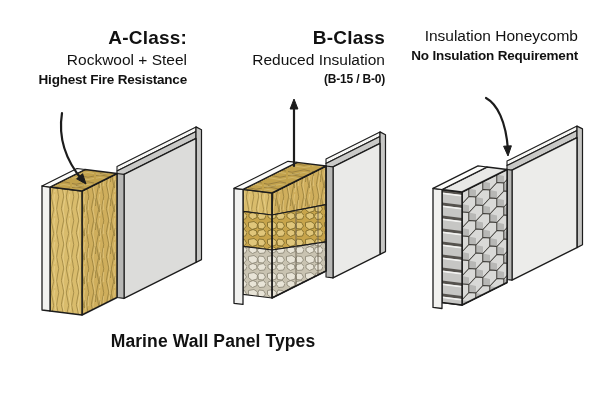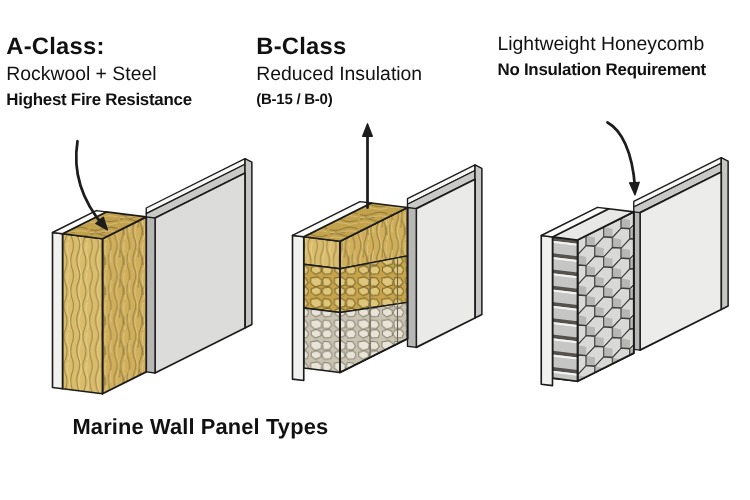--- a/index.html
+++ b/index.html
@@ -1,26 +1,26 @@
 <!DOCTYPE html>
 <html style="--bg: #ffffff; --text: #111111;"><head>
 <meta charset="utf-8">
 <style>
   html,body{margin:0;padding:0}
   body{font-family:"Liberation Sans","DejaVu Sans",sans-serif;background:#fff}
   .stage{position:relative;width:600px;height:400px;background:var(--bg,#fff);overflow:hidden}
-  .lb{position:absolute;text-align:left;color:var(--text,#111)}
+  .lb{position:absolute;text-align:right;color:var(--text,#111)}
   .lb .l1{font-size:19px;font-weight:700;line-height:24px;letter-spacing:.2px}
   .lb .l2{font-size:15.5px;font-weight:400;line-height:20px}
   .lb .l3,.lb .l4{font-size:13.5px;font-weight:700;line-height:19px;letter-spacing:-.2px}
   .lb .s14{font-size:12px}
   .lb-a{left:5px;top:26px;width:182px}
   .lb-b{left:205px;top:26px;width:180px}
   .lb-c{left:398px;top:26px;width:180px}
-  .caption{position:absolute;left:58px;top:331px;width:310px;text-align:left;
+  .caption{position:absolute;left:58px;top:331px;width:310px;text-align:center;
            font-size:17.5px;font-weight:700;color:var(--text,#111);letter-spacing:.1px}
   svg#art{position:absolute;left:0;top:0}
 </style>
 </head>
 <body>
 
 <div class="stage">
 
   <svg id="art" width="600" height="400" viewBox="0 0 600 400">
     <defs>
@@ -308,18 +308,18 @@
     <div class="l3">Highest Fire Resistance</div>
   </div>
 
   <div class="lb lb-b">
     <div class="l1">B-Class</div>
     <div class="l2">Reduced Insulation</div>
     <div class="l3 s14">(B-15 / B-0)</div>
   </div>
 
   <div class="lb lb-c">
-    <div class="l2">Lightweight Honeycomb</div>
+    <div class="l2">Insulation Honeycomb</div>
     <div class="l3">No Insulation Requirement</div>
   </div>
 
   <div class="caption">Marine Wall Panel Types</div>
 </div>
 
 </body></html>

